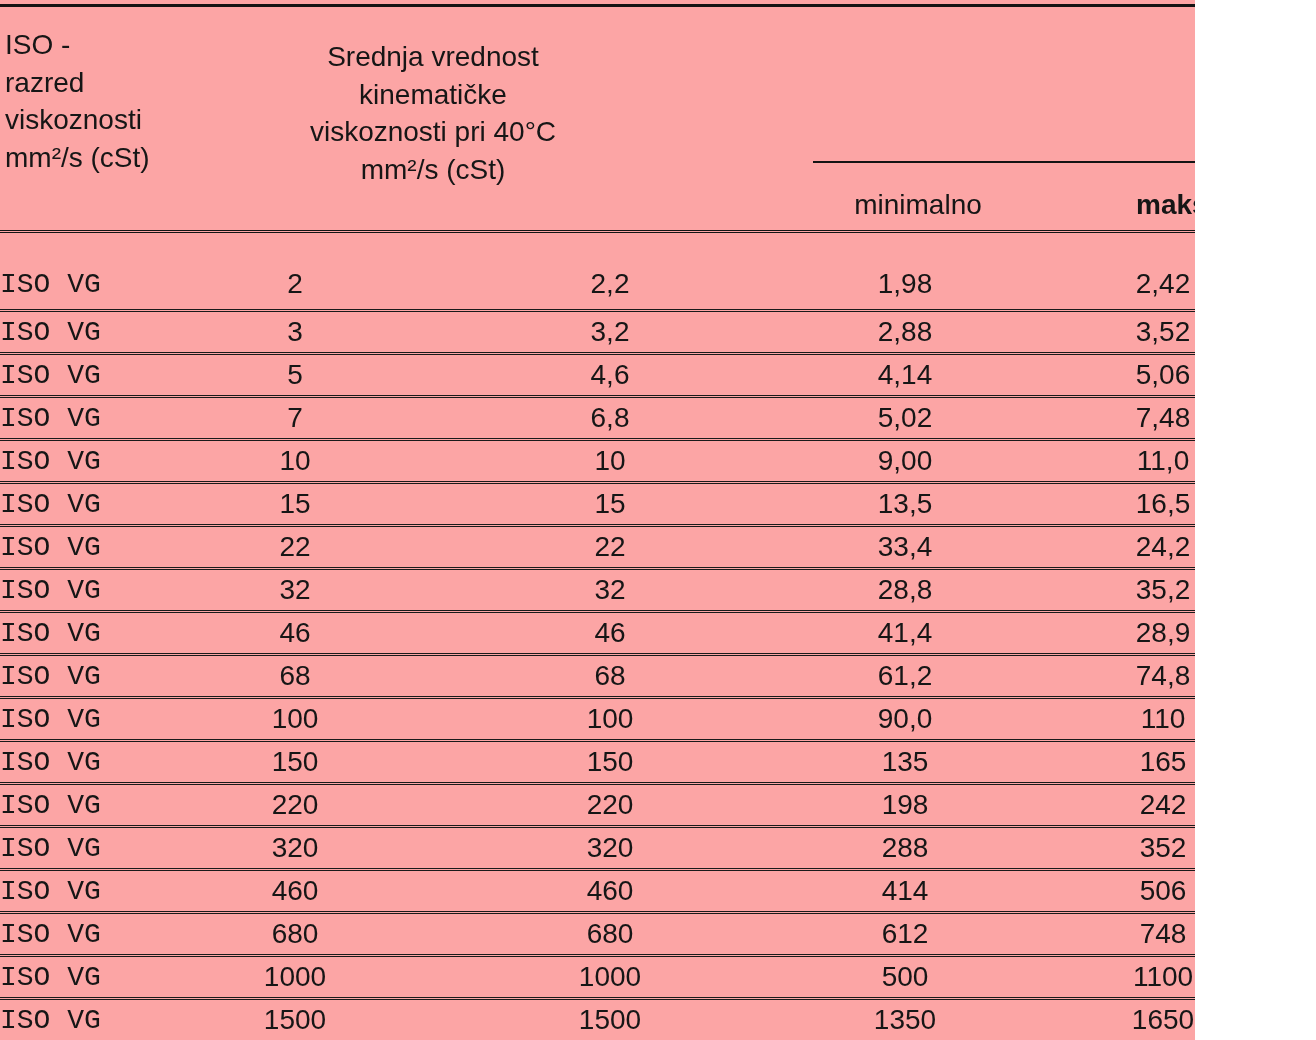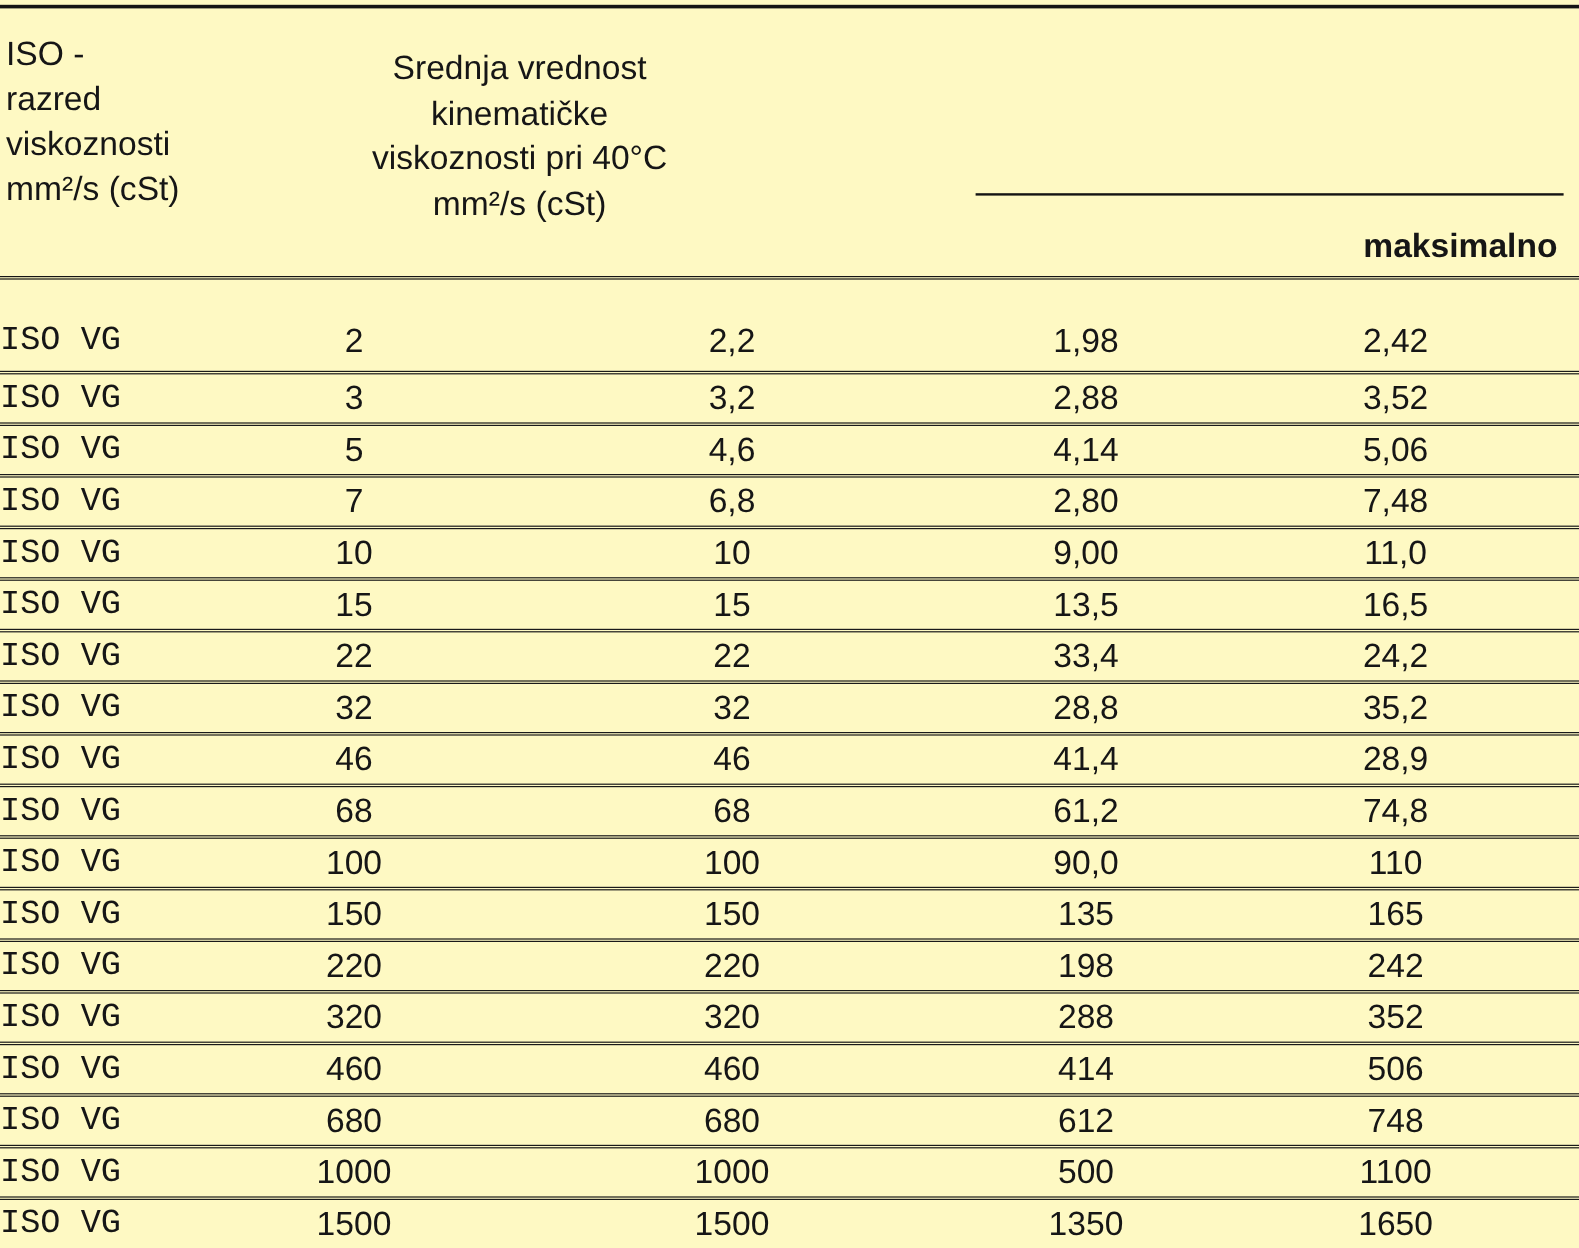--- a/index.html
+++ b/index.html
@@ -1,20 +1,20 @@
 <!DOCTYPE html>
 <html><head>
 <meta charset="utf-8">
 <style>
   html, body { margin: 0; padding: 0; background: #ffffff; }
   .page {
     position: relative;
-    width: 1316px;
+    width: 1195px;
     height: 1040px;
-    background: #fef9c3;
+    background: #fca5a5;
     font-family: "Liberation Sans", "DejaVu Sans", sans-serif;
     color: #161616;
     overflow: hidden;
   }
   
   .topline {
     position: absolute; left: 0; top: 4px; width: 1316px; height: 0;
     border-top: 3px solid #141414;
   }
   
@@ -73,20 +73,21 @@
 mm²/s (cSt)</div>
 
   <div class="hdr hdr-mean">Srednja vrednost
 kinematičke
 viskoznosti pri 40°C
 mm²/s (cSt)</div>
 
 
   <div class="group-underline"></div>
 
+  <div class="hdr hdr-min">minimalno</div>
 
   <div class="hdr hdr-max">maksimalno</div>
 
   <div class="hdrline"></div>
 
   <table class="viscosity">
     <colgroup>
       <col style="width:170px">
       <col style="width:250px">
       <col style="width:380px">
@@ -112,21 +113,21 @@
     <td class="c-label">ISO VG</td>
     <td class="c-grade">5</td>
     <td class="c-mean">4,6</td>
     <td class="c-min">4,14</td>
     <td class="c-max">5,06</td>
   </tr>
         <tr>
     <td class="c-label">ISO VG</td>
     <td class="c-grade">7</td>
     <td class="c-mean">6,8</td>
-    <td class="c-min">2,80</td>
+    <td class="c-min">5,02</td>
     <td class="c-max">7,48</td>
   </tr>
         <tr>
     <td class="c-label">ISO VG</td>
     <td class="c-grade">10</td>
     <td class="c-mean">10</td>
     <td class="c-min">9,00</td>
     <td class="c-max">11,0</td>
   </tr>
         <tr>

